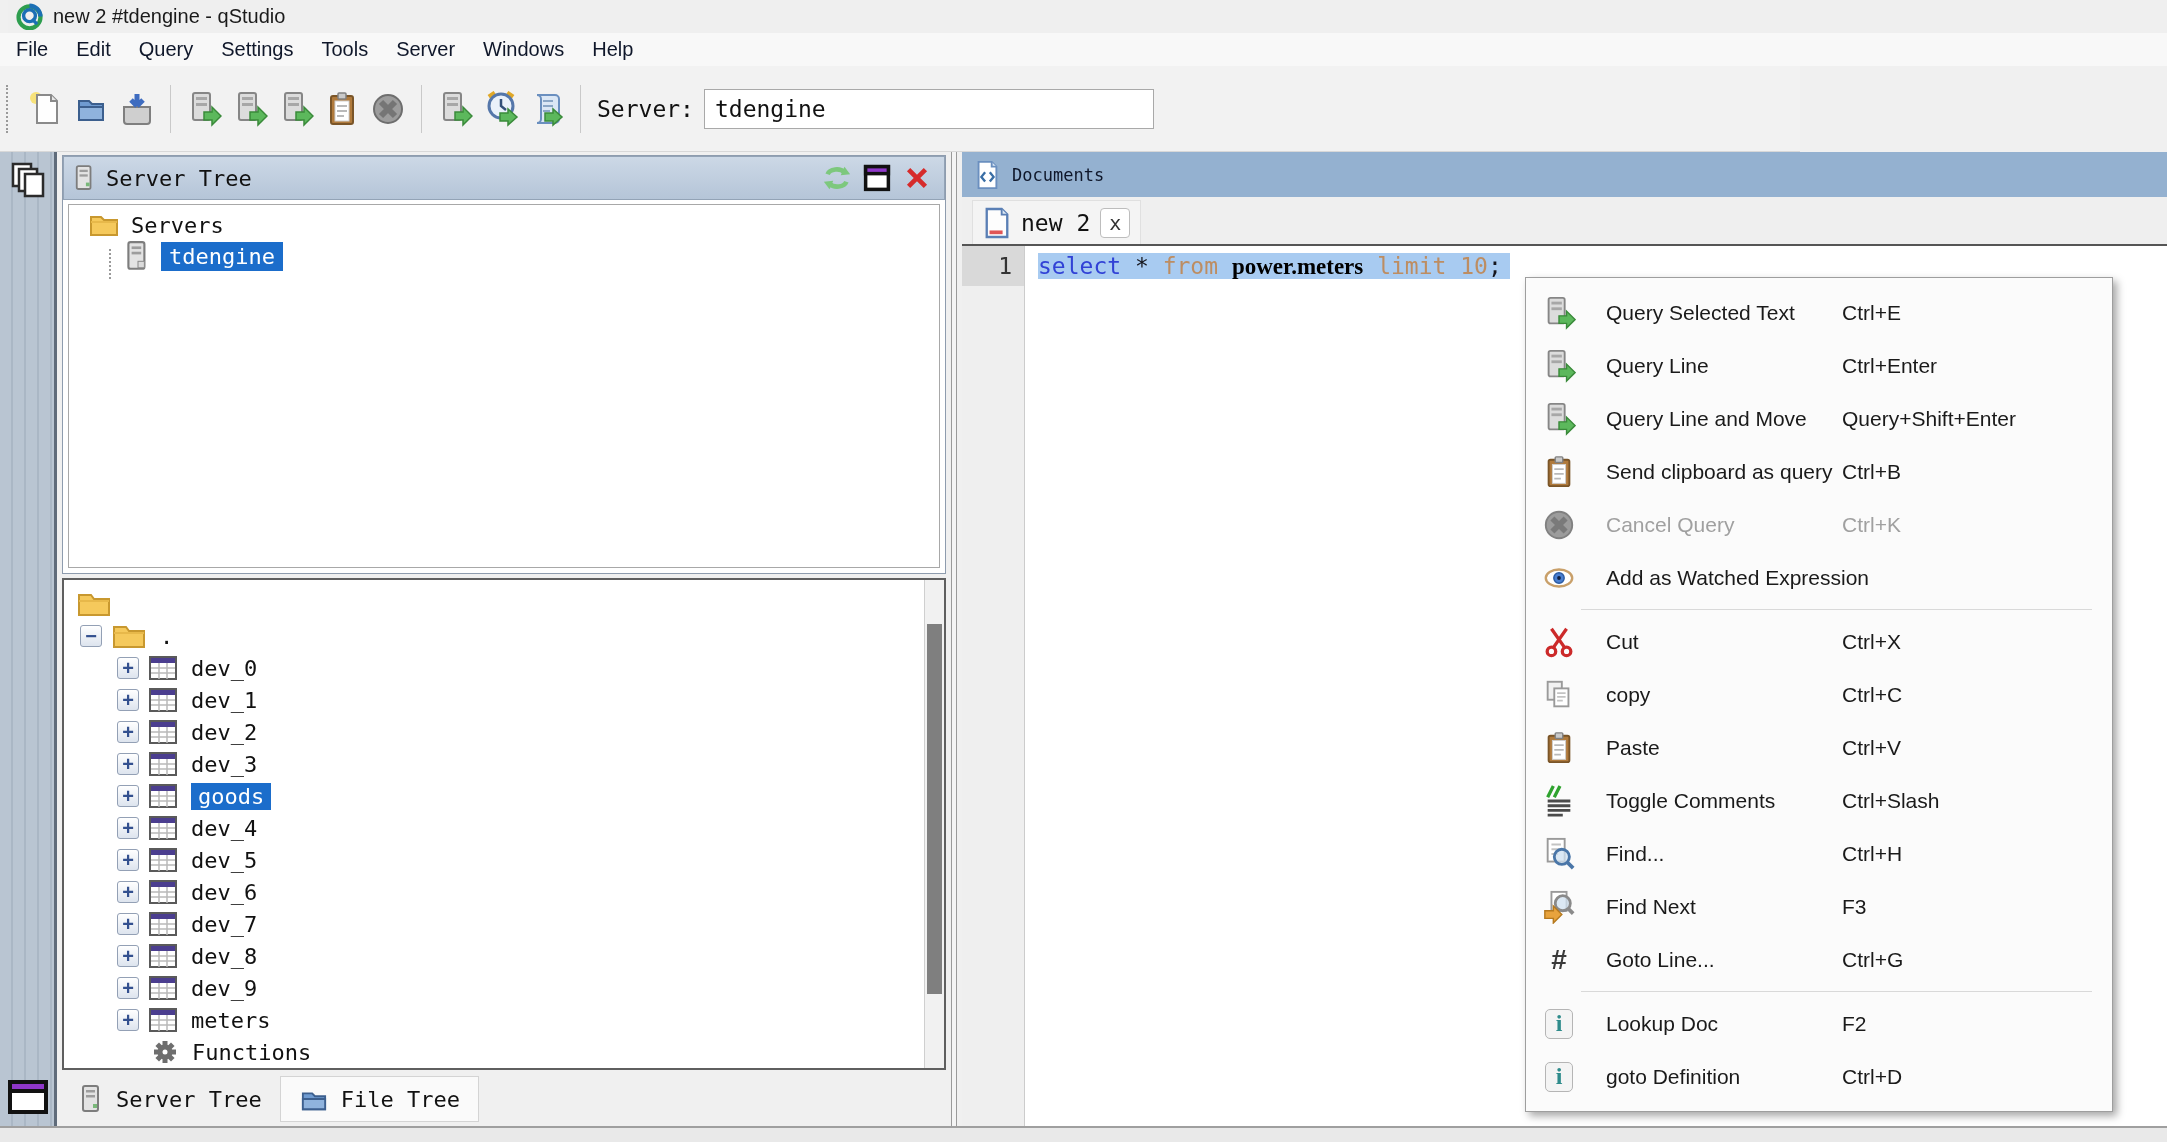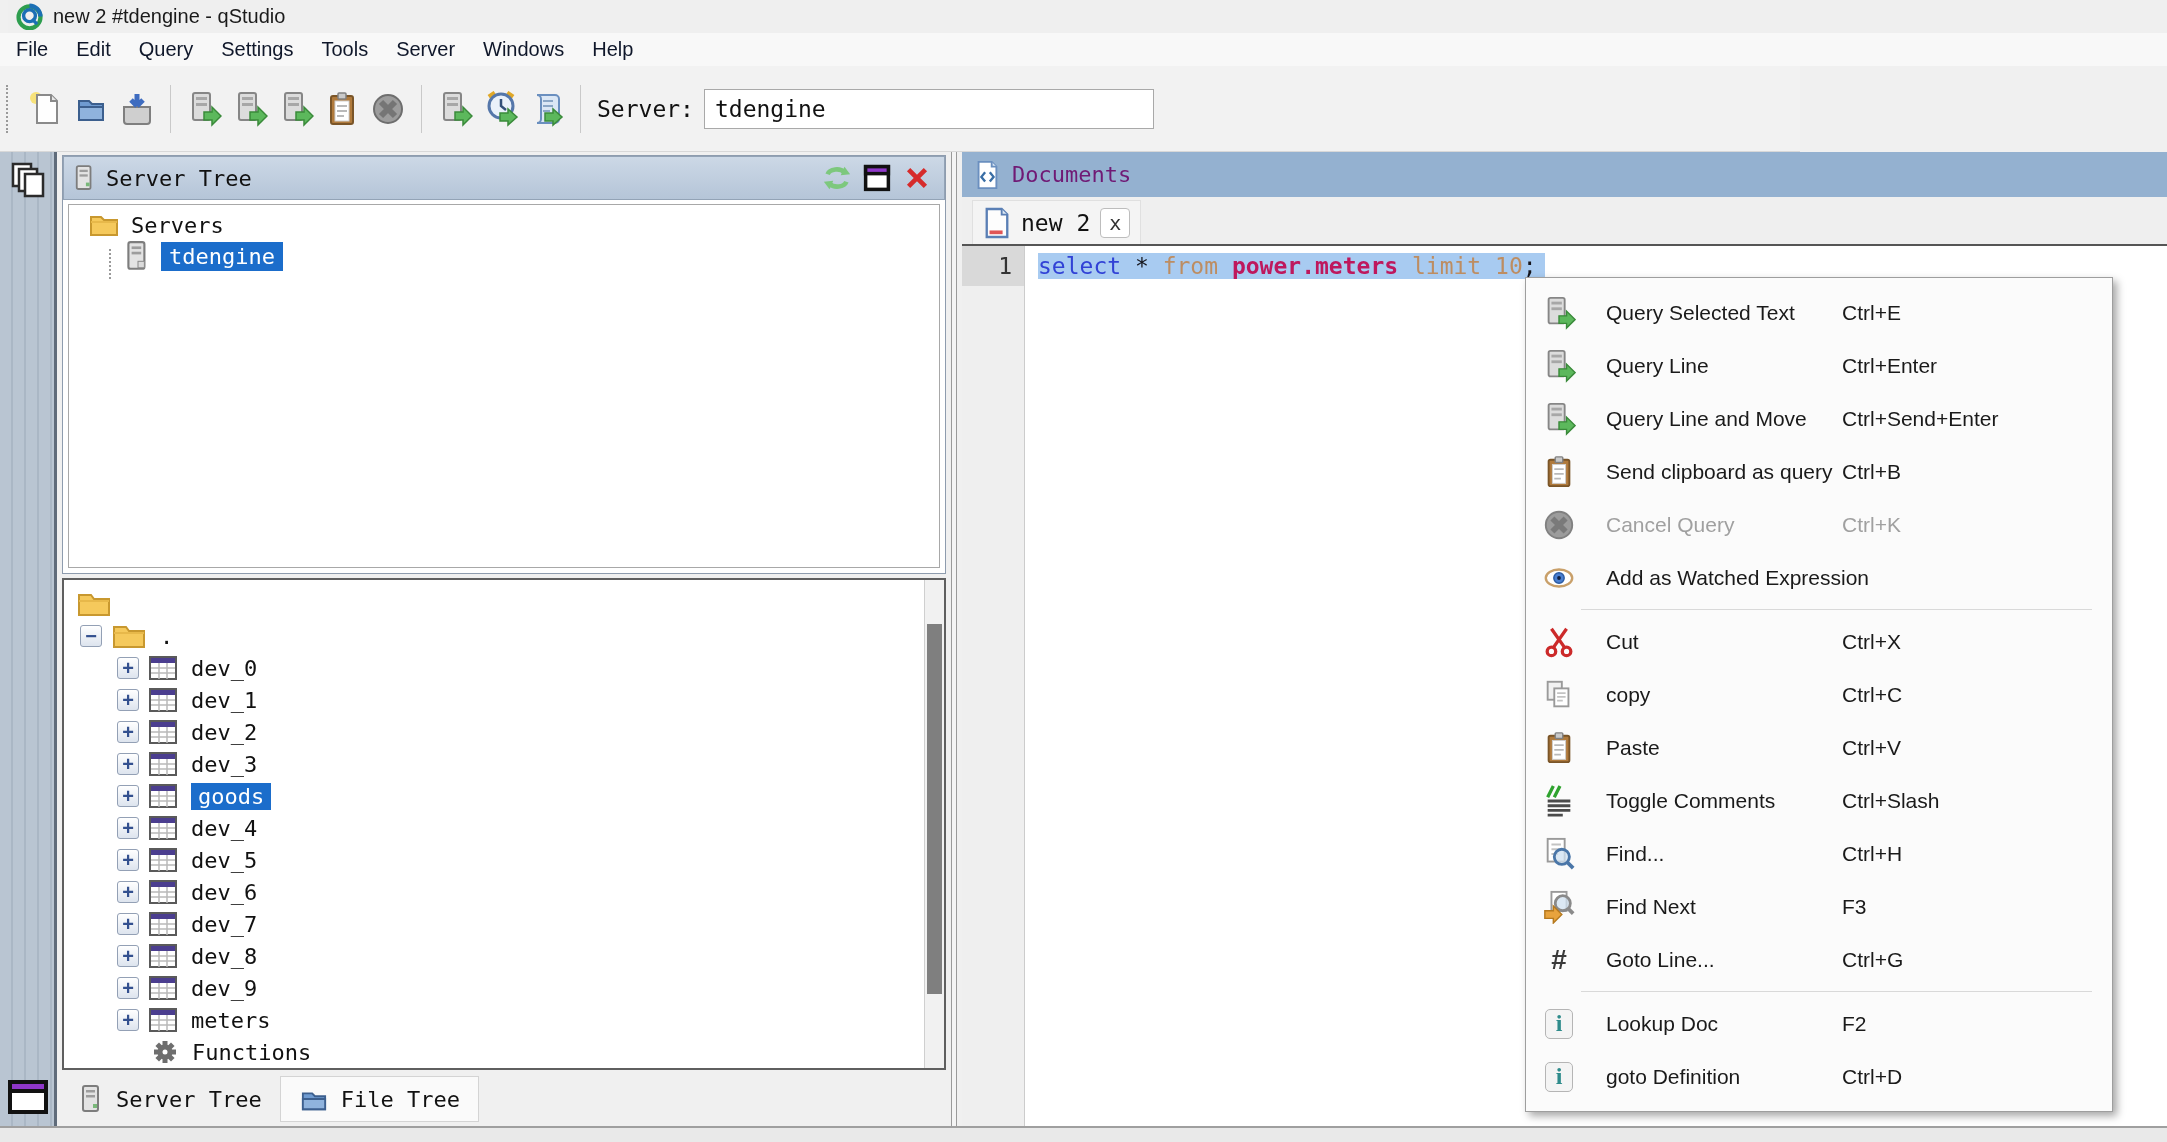--- a/index.html
+++ b/index.html
@@ -84,42 +84,42 @@
   
   .tabbar { position:absolute; left:62px; top:1072px; width:884px; height:54px;
     display:flex; align-items:center; font-family:"DejaVu Sans Mono", monospace; font-size:22px; }
   .btab { display:flex; align-items:center; height:46px; padding:0 18px; color:#111; }
   .btab .blbl { margin-left:12px; }
   .btab.raised { background:#fafafa; border:1px solid #d4d4d4; }
 
   
   .doc-panel { position:absolute; left:962px; top:152px; width:1205px; height:974px; }
   .doc-header { height:45px; background:#94b1d0; display:flex; align-items:center; padding-left:10px; }
-  .doc-title { font-family:"DejaVu Sans Mono", monospace; font-size:22px; color:#701a75; margin-left:10px; }
+  .doc-title { font-family:"DejaVu Sans Mono", monospace; font-size:17px; color:#0f172a; margin-left:10px; }
   .doc-tabs { height:49px; background:#efefef; display:flex; align-items:flex-end; padding-left:10px;
     border-bottom:2px solid #555; }
   .dtab { display:flex; align-items:center; height:44px; background:#f4f4f4;
     border:1px solid #e0e0e0; border-bottom:none; padding:12px 10px;justify-content:center; }
   .dtab .tlbl { font-family:"DejaVu Sans Mono", monospace; font-size:23px; color:#111; margin:0 10px; }
   .dtab .tclose { width:30px; height:30px; border:1px solid #bdbdbd; border-radius:4px; background:#fff;
     font-family:"DejaVu Sans Mono", monospace; font-size:20px; color:#333;
     display:flex; align-items:center; justify-content:center; }
 
   .editor { position:absolute; left:0; top:94px; right:0; bottom:0; background:#fff;
     background:linear-gradient(90deg,#efefef 0 62px,#cccccc 62px 63px,#ffffff 63px); }
   .code-row { display:flex; height:40px; align-items:stretch; }
   .gutter-cell { width:62px; background:#d9d9d9; color:#333; text-align:right; padding-right:12px;
     font-family:"DejaVu Sans Mono", monospace; font-size:23px; line-height:40px; flex:none; }
   .code-line { font-family:"DejaVu Sans Mono", monospace; font-size:23px; line-height:40px;
     white-space:pre; padding-left:14px; }
   .sel { background:#a8cbf1; padding-right:8px; }
   .tk.kw { color:#3142d6; }
   .tk.sec { color:#bd8d62; }
   .tk.pl { color:#15151c; }
-  .tk.pb { color:#be185d; font-weight:bold; }
+  .tk.pb { color:#000000; font-weight:bold;font-family:Liberation Serif, serif; }
 
   
   .ctx-menu { position:absolute; left:1525px; top:277px; width:588px;
     background:#fbfbfb; border:1px solid #9e9e9e; box-shadow:4px 4px 8px rgba(0,0,0,0.35);
     padding:8px 0; z-index:50; }
   .cm-item { position:relative; height:53px; padding-left:80px; display:flex; align-items:center; }
   .cm-icon { position:absolute; left:16px; top:50%; transform:translateY(-50%);
     width:34px; height:34px; display:flex; align-items:center; justify-content:center; }
   .cm-label { font-size:21px; color:#1a1a1a; }
   .cm-shortcut { position:absolute; left:316px; font-size:21px; color:#1a1a1a; }
@@ -617,21 +617,21 @@
     <div class="cm-item">
       <span class="cm-icon">
         <svg viewBox="0 0 36 36" width="34" height="34">
           <rect x="7" y="2" width="17" height="27" rx="2" fill="#dcdcdc" stroke="#868686" stroke-width="2"></rect>
           <rect x="10" y="6" width="11" height="3" fill="#a7a7a7"></rect>
           <rect x="10" y="12" width="11" height="3" fill="#a7a7a7"></rect>
           <polygon points="18,21 26,21 26,16 35,25 26,34 26,29 18,29" fill="#5cb85c" stroke="#3a8a3a" stroke-width="1.5"></polygon>
         </svg>
       </span>
       <span class="cm-label">Query Line and Move</span>
-      <span class="cm-shortcut">Ctrl+Send+Enter</span>
+      <span class="cm-shortcut">Query+Shift+Enter</span>
     </div>
 
     <div class="cm-item">
       <span class="cm-icon">
         <svg viewBox="0 0 36 36" width="34" height="34">
           <rect x="7" y="5" width="22" height="28" rx="2" fill="#b07a3c" stroke="#7a5528" stroke-width="2"></rect>
           <rect x="11" y="10" width="14" height="20" fill="#fff" stroke="#cfcfcf"></rect>
           <rect x="14" y="2" width="8" height="6" rx="1" fill="#c9c9c9" stroke="#808080" stroke-width="1.5"></rect>
           <path d="M13 15 h10 M13 20 h10 M13 25 h7" stroke="#b9b9b9" stroke-width="2"></path>
         </svg>

